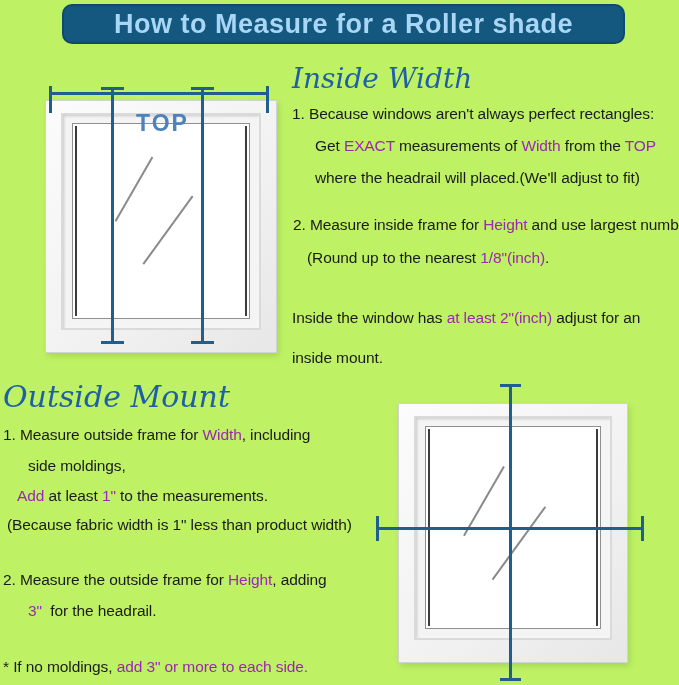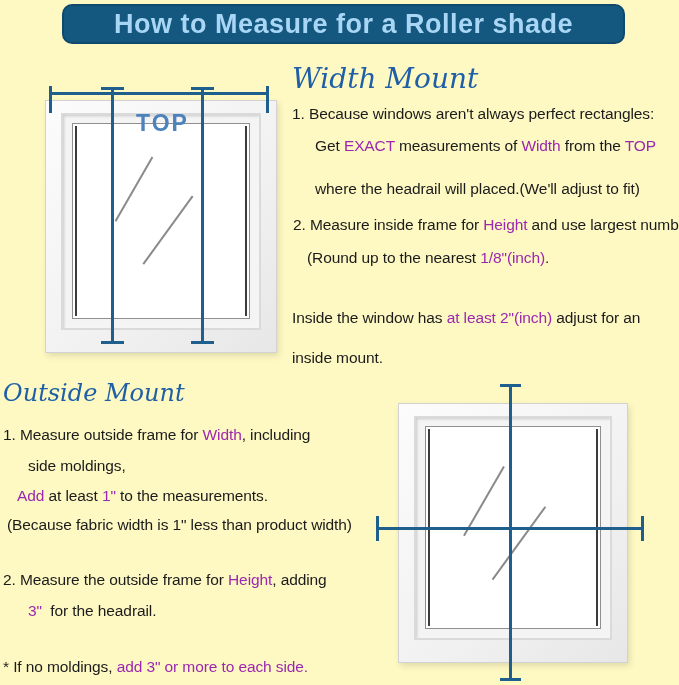--- a/index.html
+++ b/index.html
@@ -1,42 +1,42 @@
 <!DOCTYPE html>
 <html><head>
 <meta charset="utf-8">
 <style>
   html,body{margin:0;padding:0;background:#ffffff;}
   .canvas{
-    position:relative;width:679px;height:685px;background:#fef9c3;overflow:hidden;
+    position:relative;width:679px;height:685px;background:#bef264;overflow:hidden;
     font-family:"Liberation Sans",sans-serif;color:#1b1b1b;
   }
   
   .banner{
     position:absolute;left:62px;top:4px;width:563px;height:40px;
     background:#14587f;border:2px solid #0f4a6e;border-radius:10px;
     display:flex;align-items:center;justify-content:center;box-sizing:border-box;
   }
   .banner-text{
     color:#a9d6f5;font-size:27px;font-weight:bold;letter-spacing:.5px;white-space:pre;
   }
   
   .section-heading{
     position:absolute;font-family:"DejaVu Serif","Liberation Serif",serif;
     font-style:italic;font-size:28px;color:#1e5fa7;white-space:pre;
   }
   .h-inside{left:292px;top:62px;}
-  .h-outside{left:3px;top:379px;font-size:24px;}
+  .h-outside{left:3px;top:379px;font-size:30px;}
   
   .line{position:absolute;font-size:15.5px;white-space:pre;letter-spacing:-0.1px;}
   .p{color:#9c27b0;}
   
   .im-l1{left:292px;top:105px;}
   .im-l2{left:315px;top:137px;}
-  .im-l3{left:315px;top:180px;}
+  .im-l3{left:315px;top:169px;}
   .im-l4{left:293px;top:216px;}
   .im-l5{left:307px;top:249px;text-align:center;}
   .im-l6{left:292px;top:309px;}
   .im-l7{left:292px;top:349px;}
   
   .om-l1{left:3px;top:426px;}
   .om-l2{left:28px;top:457px;}
   .om-l3{left:17px;top:487px;}
   .om-l4{left:7px;top:516px;}
   .om-l5{left:3px;top:571px;}
@@ -118,21 +118,21 @@
   <div class="m w1-htickL"></div>
   <div class="m w1-htickR"></div>
   <div class="m w1-v1"></div>
   <div class="m w1-v1capT"></div>
   <div class="m w1-v1capB"></div>
   <div class="m w1-v2"></div>
   <div class="m w1-v2capT"></div>
   <div class="m w1-v2capB"></div>
   <div class="top-label">TOP</div>
 
-  <div class="section-heading h-inside">Width Mount</div>
+  <div class="section-heading h-inside">Inside Width</div>
 
   <div class="line im-l1">1. Because windows aren't always perfect rectangles:</div>
   <div class="line im-l2"><span>Get </span><span class="p">EXACT</span><span> measurements of </span><span class="p">Width</span><span> from the </span><span class="p">TOP</span></div>
   <div class="line im-l3">where the headrail will placed.(We'll adjust to fit)</div>
 
   <div class="line im-l4"><span>2. Measure inside frame for </span><span class="p">Height</span><span> and use largest number</span></div>
   <div class="line im-l5"><span>(Round up to the nearest </span><span class="p">1/8"(inch)</span><span>.</span></div>
 
   <div class="line im-l6"><span>Inside the window has </span><span class="p">at least 2"(inch)</span><span> adjust for an</span></div>
   <div class="line im-l7">inside mount.</div>

